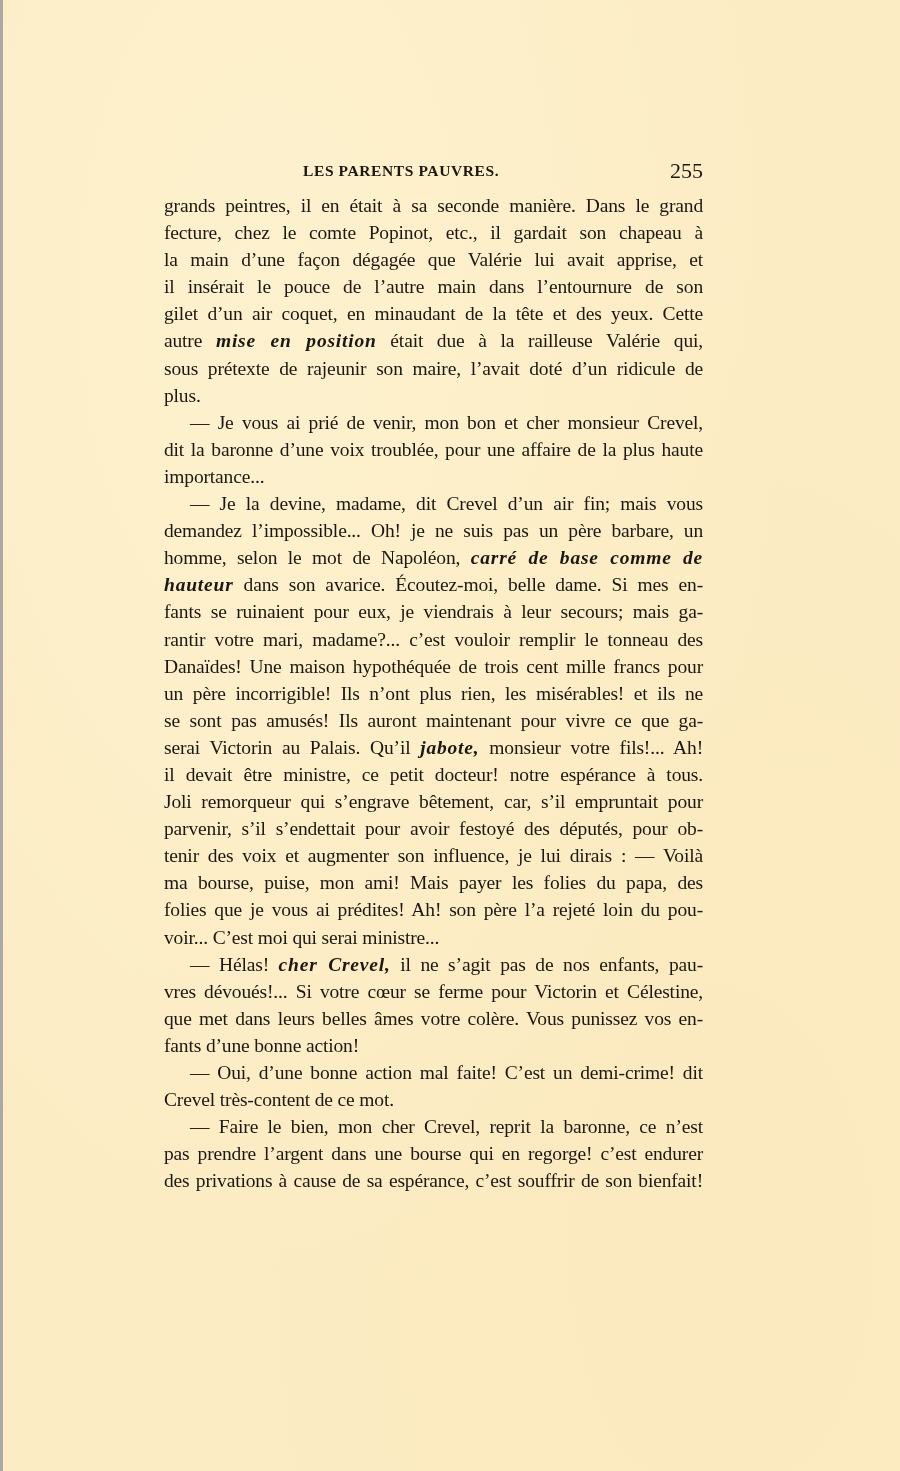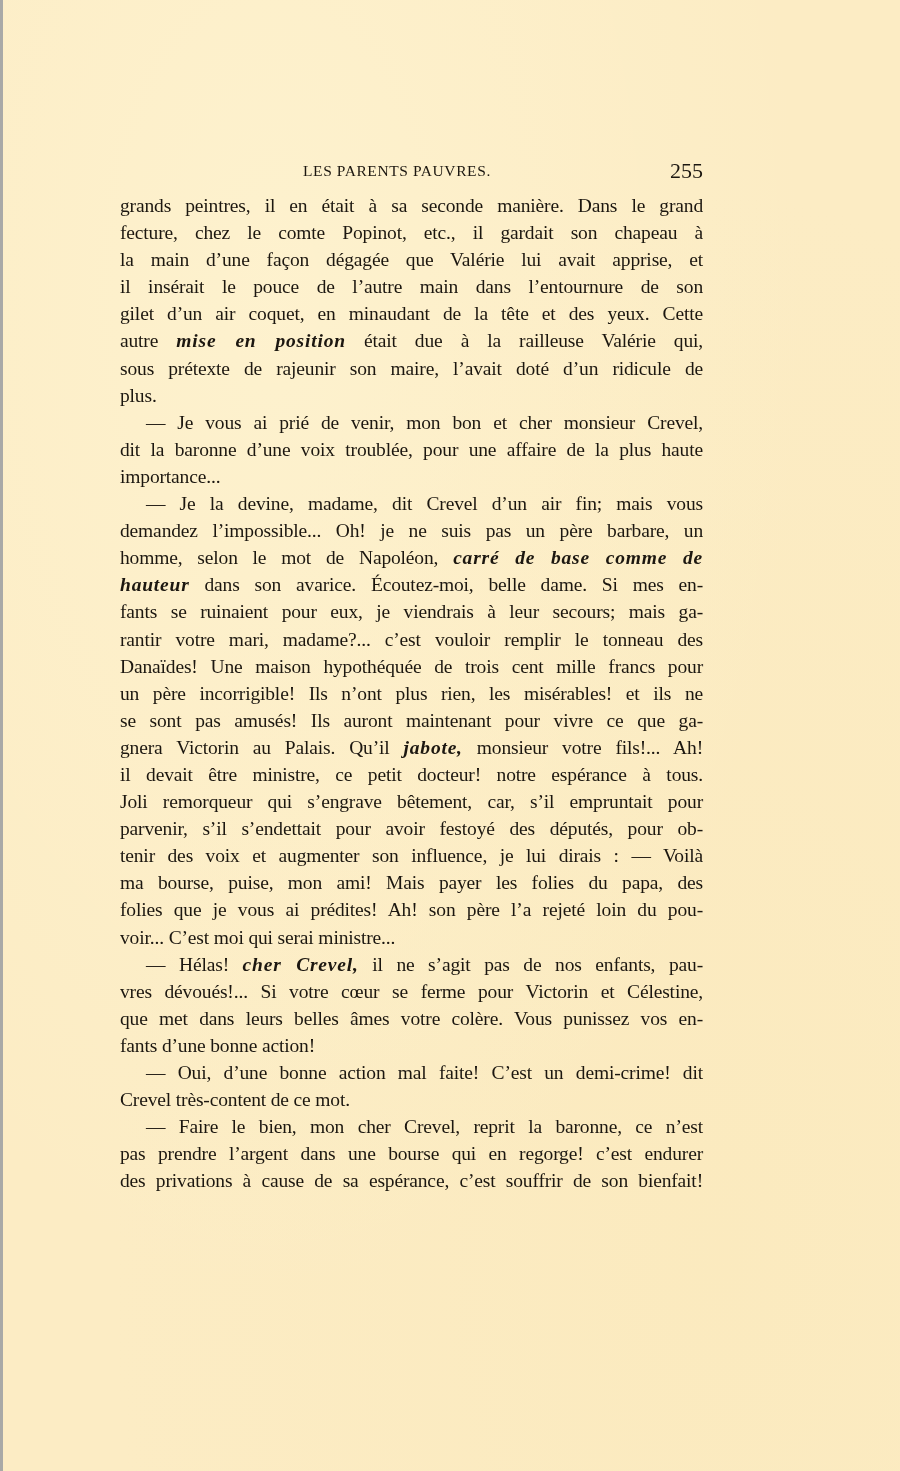--- a/index.html
+++ b/index.html
@@ -32,21 +32,21 @@
     left: 117px;
     width: 583px;
     height: 24px;
   }
   .running-title {
     position: absolute;
     left: 183px;
     top: 2px;
     font-size: 15.5px;
     letter-spacing: 0.6px;
-    font-weight: normal;
+    font-weight: bold;
     color: #1c1710;
   }
   .page-number {
     position: absolute;
     right: 0;
     top: -2px;
     font-size: 22px;
     color: #1c1710;
   }
   .text-block {
@@ -73,20 +73,21 @@
     padding-left: 26px;
   }
   .it {
     font-style: italic;
     font-weight: bold;
     letter-spacing: 0.8px;
   }
   .line-inner {
     display: block;
     white-space: normal;
+    margin-left: 44px;
   }
 </style>
 </head>
 <body>
 
 <div class="page">
   <div class="running-head">
     <span class="running-title">LES PARENTS PAUVRES.</span>
     <span class="page-number">255</span>
   </div>
@@ -145,21 +146,21 @@
       <div class="line">
         <span class="line-inner"><span>Danaïdes! Une maison hypothéquée de trois cent mille francs pour</span></span>
       </div>
       <div class="line">
         <span class="line-inner"><span>un père incorrigible! Ils n’ont plus rien, les misérables! et ils ne</span></span>
       </div>
       <div class="line">
         <span class="line-inner"><span>se sont pas amusés! Ils auront maintenant pour vivre ce que ga-</span></span>
       </div>
       <div class="line">
-        <span class="line-inner"><span>gnera Victorin au Palais. Qu’il </span><span class="it">jabote,</span><span> monsieur votre fils!... Ah!</span></span>
+        <span class="line-inner"><span>serai Victorin au Palais. Qu’il </span><span class="it">jabote,</span><span> monsieur votre fils!... Ah!</span></span>
       </div>
       <div class="line">
         <span class="line-inner"><span>il devait être ministre, ce petit docteur! notre espérance à tous.</span></span>
       </div>
       <div class="line">
         <span class="line-inner"><span>Joli remorqueur qui s’engrave bêtement, car, s’il empruntait pour</span></span>
       </div>
       <div class="line">
         <span class="line-inner"><span>parvenir, s’il s’endettait pour avoir festoyé des députés, pour ob-</span></span>
       </div>

